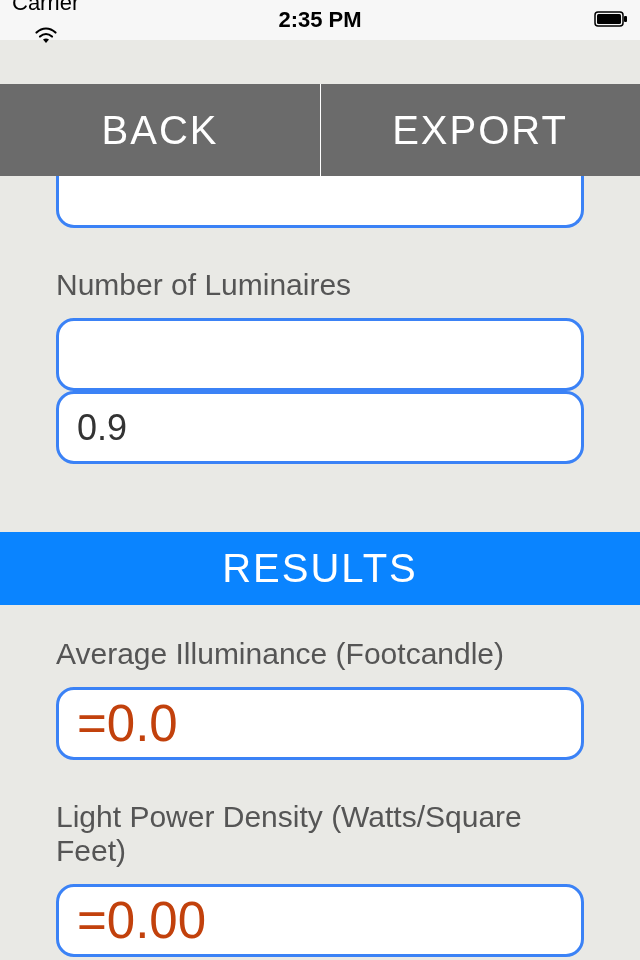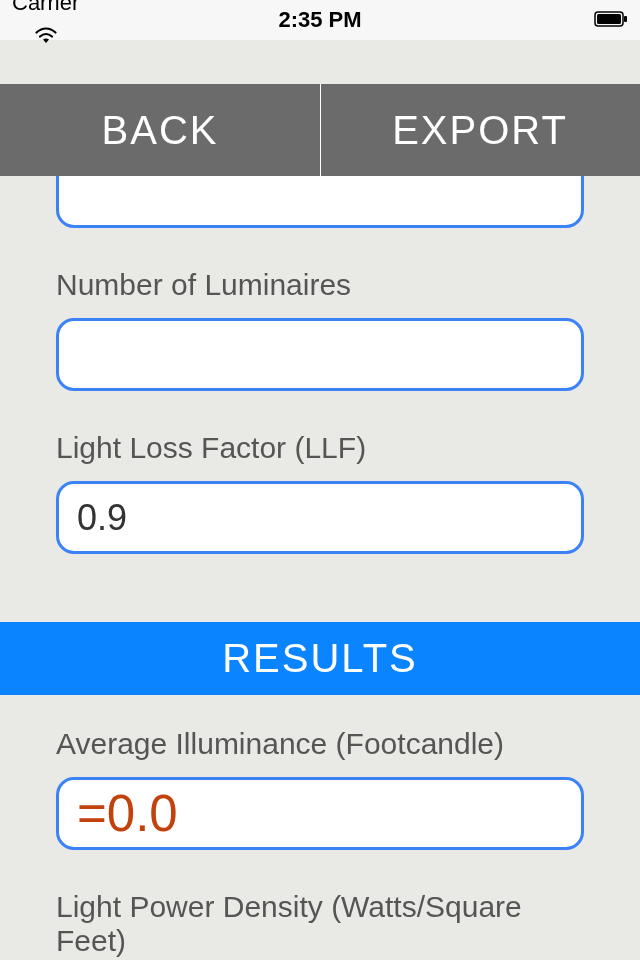--- a/index.html
+++ b/index.html
@@ -137,21 +137,20 @@
   <div class="nav-btn">EXPORT</div>
 </div>
 
 <div class="content">
 
   <input class="input-box input-partial" type="text" value="" style="">
 
   <div class="field-label">Number of Luminaires</div>
   <input class="input-box" type="text" value="" style="">
 
-  <div class="field-label">Light Loss Factor (LLF)</div>
   <input class="input-box" type="text" value="0.9" style="">
 
 </div>
 
 <div class="results-banner">RESULTS</div>
 
 <div class="content">
 
   <div class="field-label" style="margin-top:32px;">Average Illuminance (Footcandle)</div>
   <div class="input-box">

